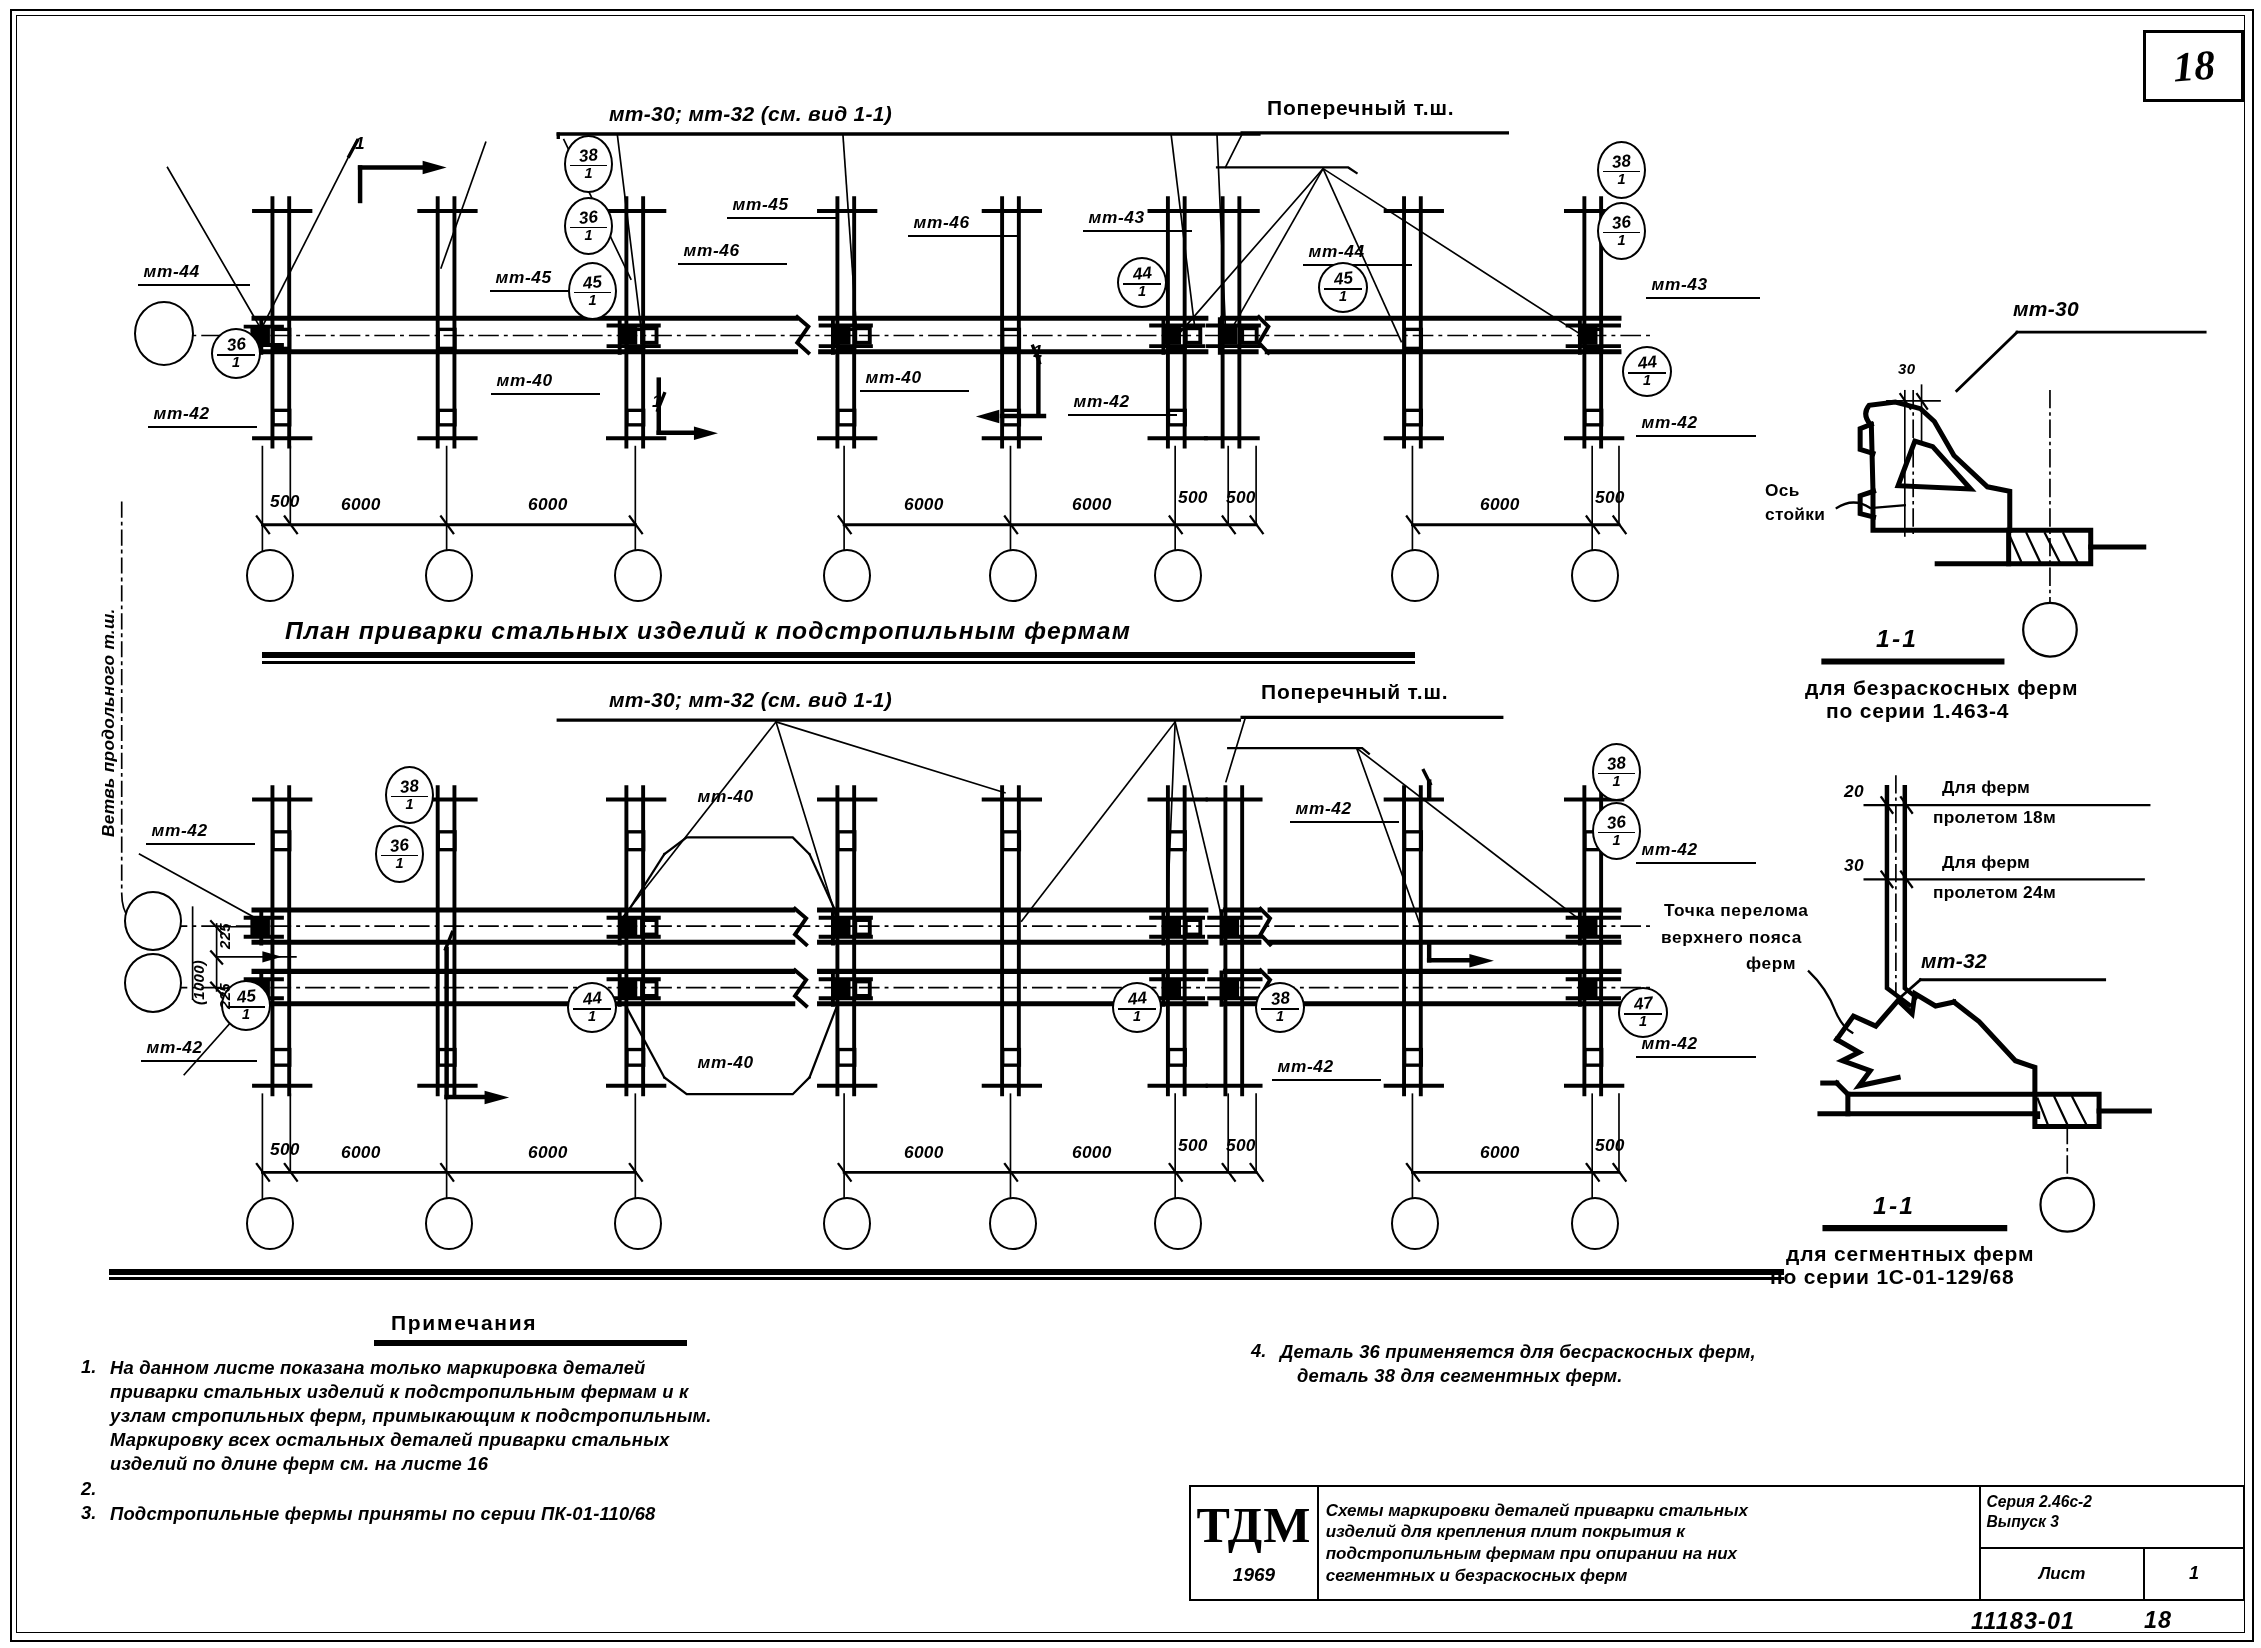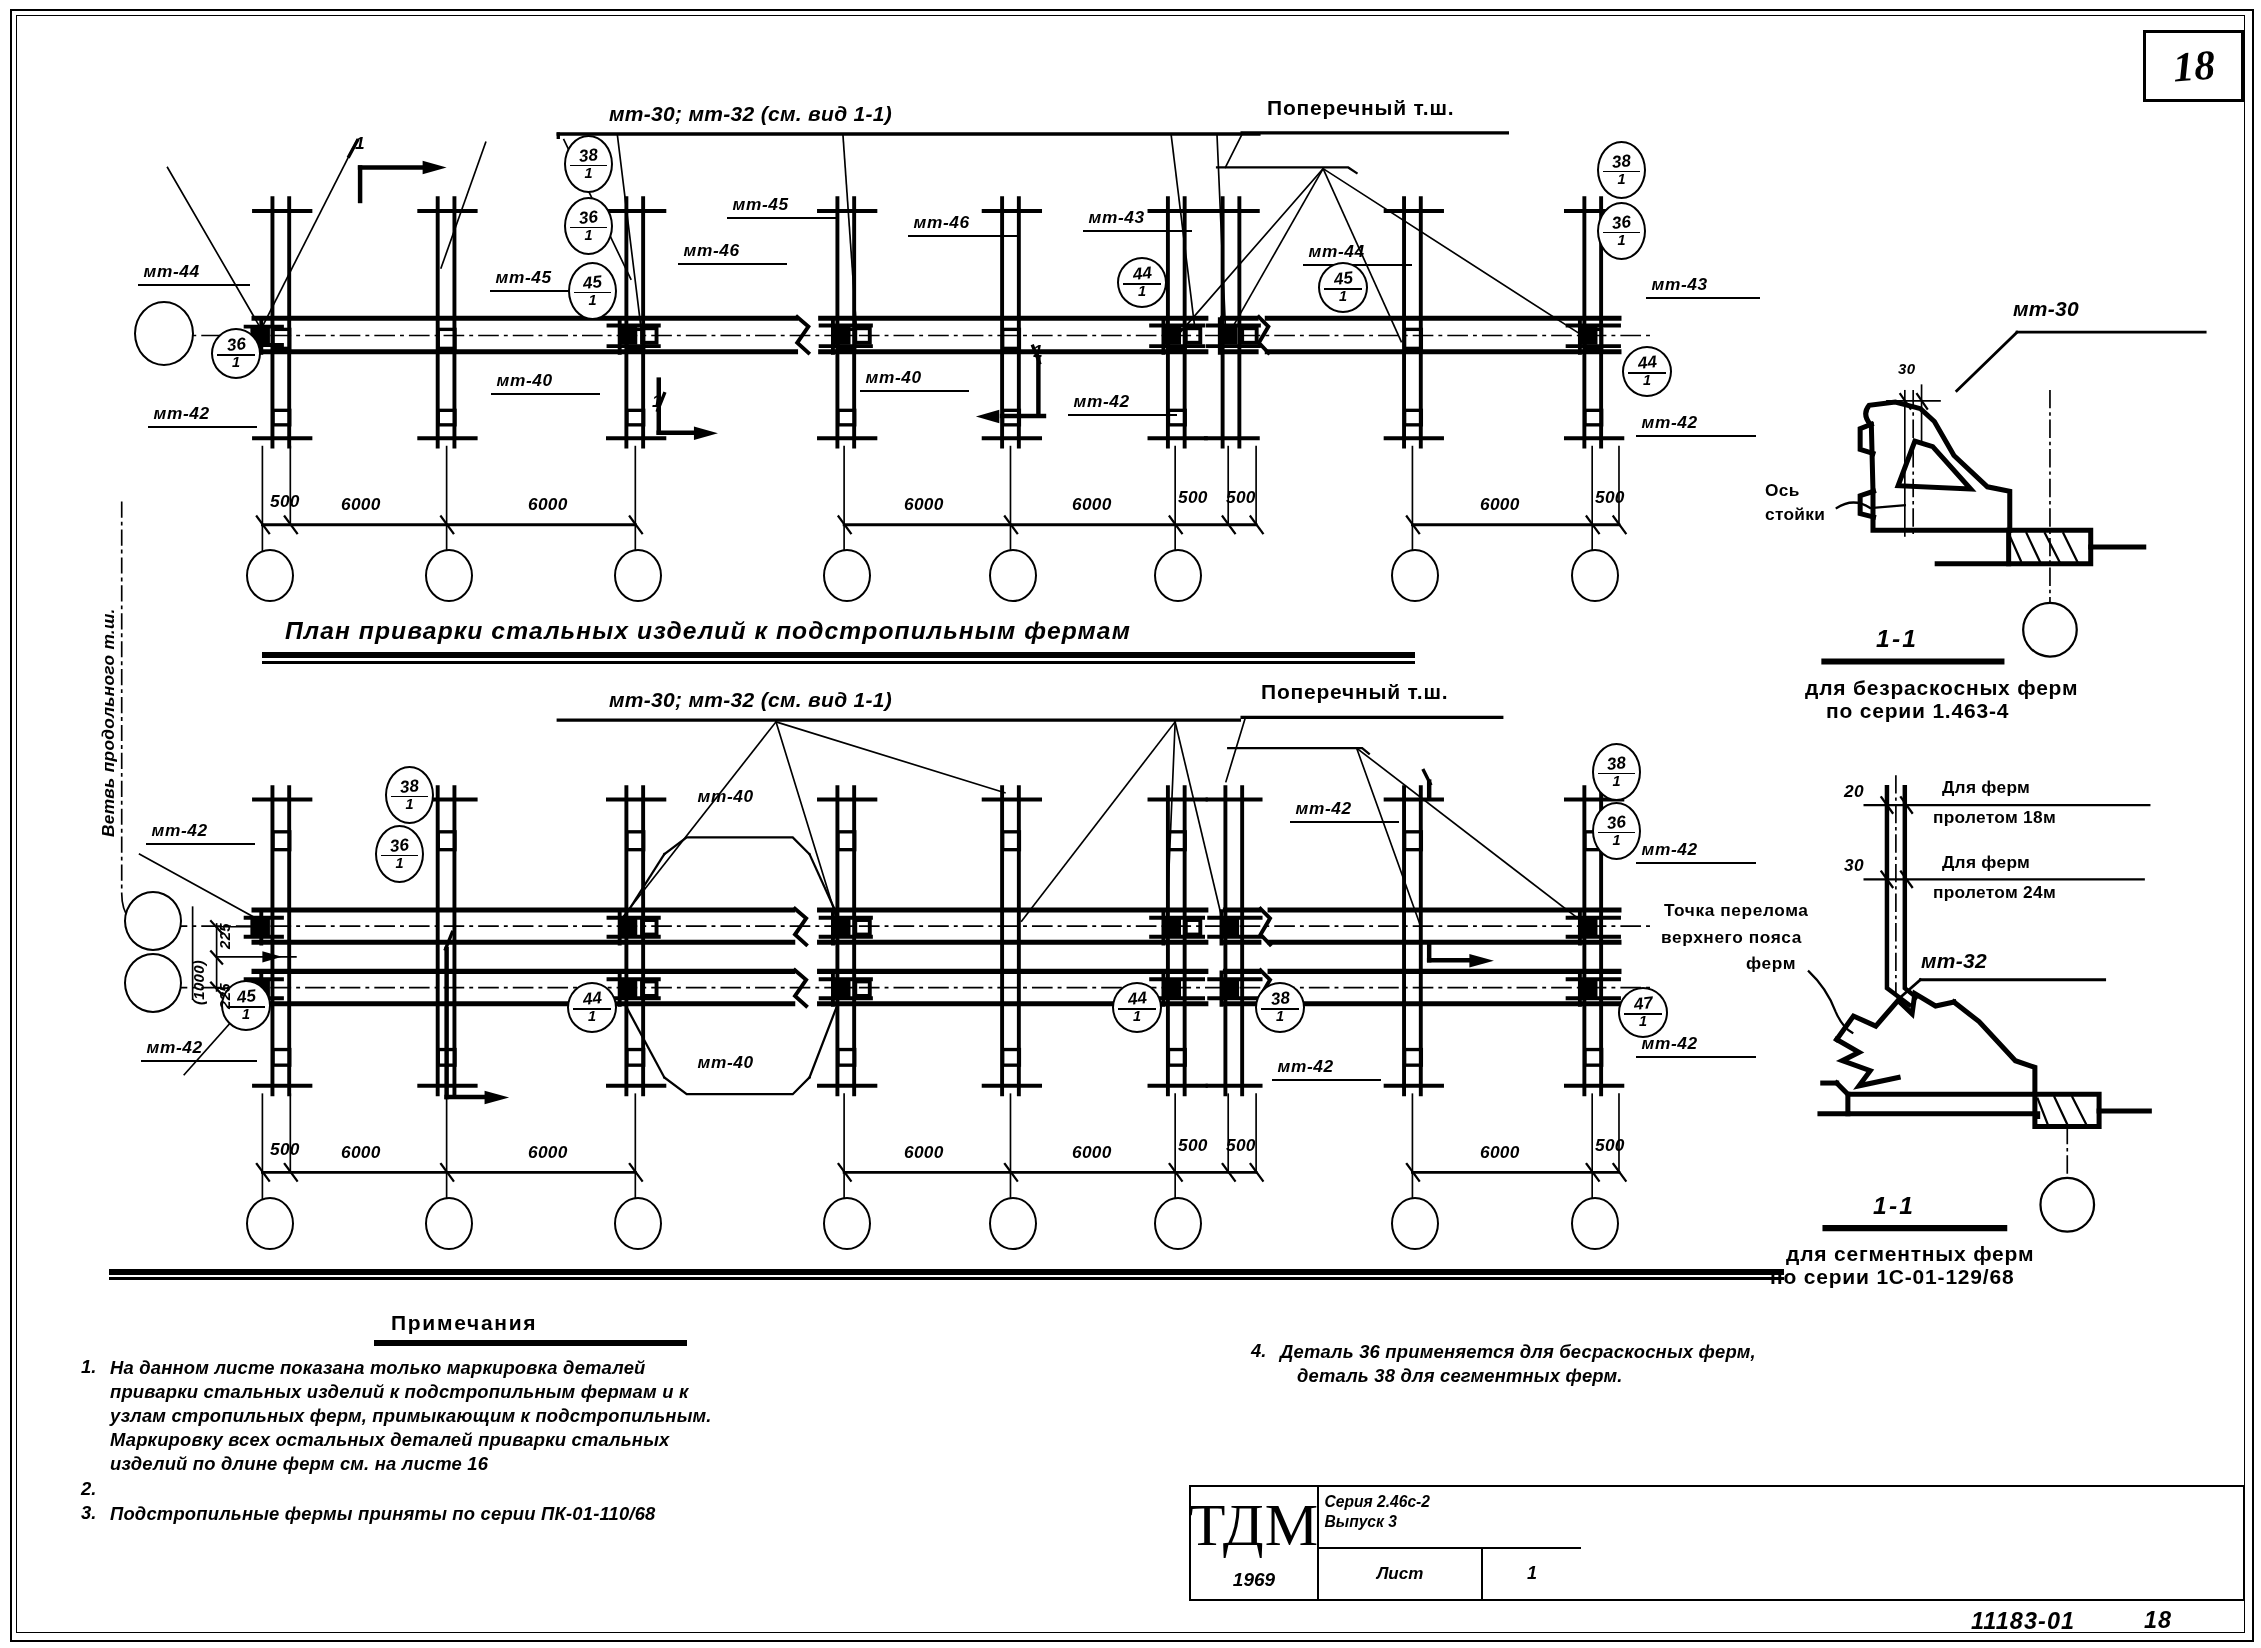--- a/index.html
+++ b/index.html
@@ -55,21 +55,21 @@
   
   .notes{position:absolute;}
   .note-row{display:flex;align-items:flex-start;margin-bottom:2.2px;}
   .note-n{width:29px;flex:0 0 29px;font-size:18.4px;font-weight:700;font-style:italic;}
   .note-t{font-size:18.4px;font-weight:700;font-style:italic;line-height:1.30;letter-spacing:0.2px;}
 
   
   .tblock{position:absolute;border:2.8px solid #000;background:#fff;display:flex;}
   .tb-logo{width:126px;border-right:2.8px solid #000;display:flex;flex-direction:column;
      align-items:center;justify-content:center;}
-  .tb-logo .lg1{font-size:60px;font-weight:400;font-family:"Liberation Serif",serif;
+  .tb-logo .lg1{font-size:50px;font-weight:700;font-family:"Liberation Serif",serif;
      letter-spacing:1.1px;line-height:1;}
   .tb-logo .yr{font-size:19px;font-weight:700;font-style:italic;margin-top:14.5px;}
   .tb-desc{flex:1;border-right:2.8px solid #000;padding:5.6px 6.7px;display:flex;
      flex-direction:column;justify-content:center;}
   .tb-desc div{font-size:17px;font-weight:700;font-style:italic;line-height:1.28;}
   .tb-right{width:262px;display:flex;flex-direction:column;}
   .tb-r-top{height:50%;border-bottom:2.8px solid #000;padding:4.5px 5.6px;}
   .tb-r-top div{font-size:15.6px;font-weight:700;font-style:italic;line-height:1.3;}
   .tb-r-bot{height:50%;display:flex;}
   .tb-r-b1{flex:1;border-right:2.8px solid #000;display:flex;align-items:center;
@@ -858,20 +858,26 @@
         <div style="padding-left:17px;">деталь 38 для сегментных ферм.</div>
       </div>
     </div>
   </div>
 
   <div class="tblock" style="left:1189px;top:1485px;width:1052px;height:112px;">
     <div class="tb-logo">
       <div class="lg1">ТДМ</div>
       <div class="yr">1969</div>
     </div>
+    <div class="tb-desc">
+      <div>Схемы маркировки деталей приварки стальных</div>
+      <div>изделий для крепления плит покрытия к</div>
+      <div>подстропильным фермам при опирании на них</div>
+      <div>сегментных и безраскосных ферм</div>
+    </div>
     <div class="tb-right">
       <div class="tb-r-top">
         <div>Серия 2.46с-2</div>
         <div>Выпуск 3</div>
       </div>
       <div class="tb-r-bot">
         <div class="tb-r-b1">Лист</div>
         <div class="tb-r-b2">1</div>
       </div>
     </div>

